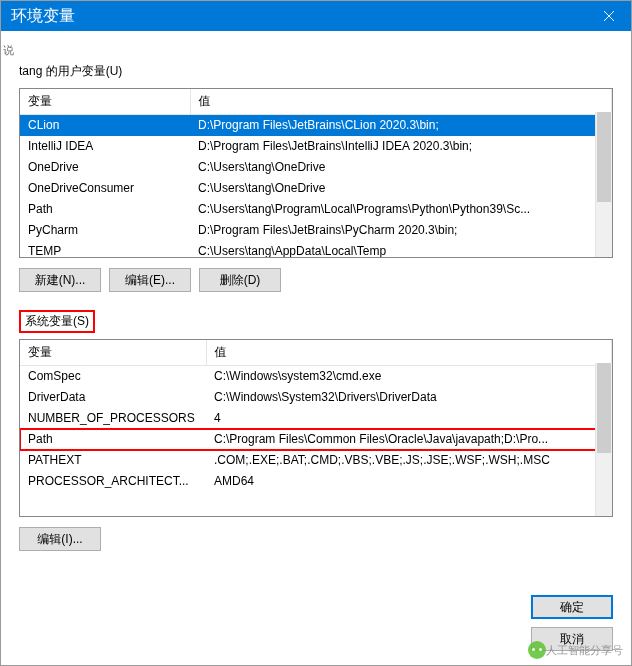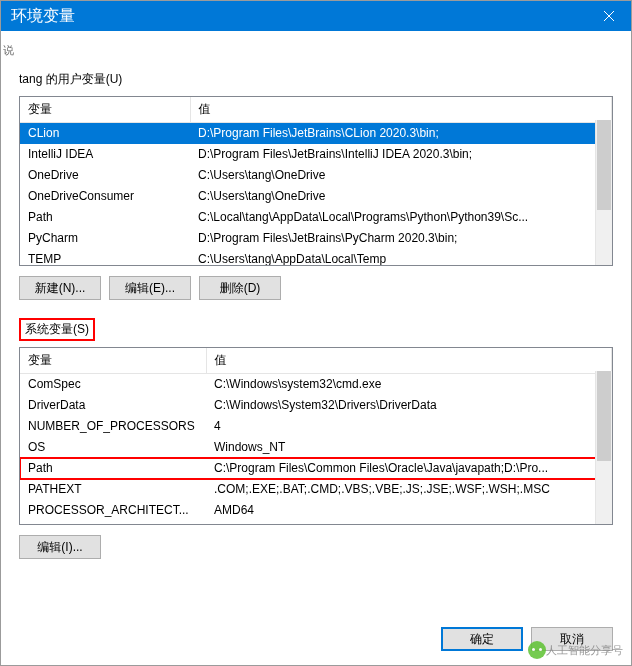--- a/index.html
+++ b/index.html
@@ -1,36 +1,36 @@
 <!DOCTYPE html>
 <html><head>
 <meta charset="utf-8">
 <style>
 * { box-sizing: border-box; margin: 0; padding: 0; }
 body { font-family: "Microsoft YaHei", "Segoe UI", sans-serif; font-size: 12px; background: #f0f0f0; width: 632px; height: 666px; overflow: hidden; position: relative; }
 .window { width: 632px; height: 666px; background: #fff; border: 1px solid #9b9b9b; position: relative; }
 .titlebar { height: 30px; background: #0078d7; color: #fff; display: flex; align-items: center; padding-left: 10px; position: relative; }
 .titlebar-text { font-size: 16px; }
 .close-btn { position: absolute; right: 0; top: 0; width: 45px; height: 30px; display: flex; align-items: center; justify-content: center; color: #fff; font-size: 14px; }
-.content { padding: 28px 18px; }
+.content { padding: 20px 18px; }
 .section-label { margin: 12px 0 8px 0; display: inline-block; }
 .table-wrap { border: 1px solid #828790; background: #fff; height: 170px; overflow: hidden; position: relative; }
 .table-wrap-sys { border: 1px solid #828790; background: #fff; height: 178px; overflow: hidden; position: relative; }
 .tbl { width: 100%; border-collapse: collapse; table-layout: fixed; }
 .tbl th { text-align: left; font-weight: normal; padding: 4px 8px; background: #fff; border-bottom: 1px solid #e5e5e5; border-right: 1px solid #e5e5e5; height: 22px; }
 .tbl td { padding: 3px 8px; white-space: nowrap; overflow: hidden; text-overflow: ellipsis; height: 21px; }
 .tbl tr.selected td { background: #0078d7; color: #fff; }
 .scrollbar { position: absolute; right: 0; top: 23px; width: 17px; bottom: 0; background: #f0f0f0; border-left: 1px solid #e5e5e5; }
 .scrollbar-thumb { position: absolute; left: 1px; right: 1px; top: 0; height: 90px; background: #cdcdcd; }
 .btn-row { display: flex; gap: 8px; margin-top: 10px; }
 .btn { min-width: 82px; height: 24px; background: #e1e1e1; border: 1px solid #adadad; font-size: 12px; padding: 0 12px; cursor: pointer; font-family: inherit; }
 .btn.primary { border: 2px solid #0078d7; }
 .highlight-label { border: 2px solid #ff0000; padding: 1px 4px; display: inline-block; }
 .highlight-row { outline: 2px solid #ff0000; outline-offset: -1px; }
-.bottom-btns { position: absolute; right: 18px; bottom: 14px; display: flex; gap: 8px; }
+.bottom-btns { position: absolute; right: 18px; bottom: 14px; display: flex; gap: 8px; flex-direction: column; }
 .watermark { position: absolute; right: 8px; bottom: 6px; display: flex; align-items: center; gap: 0; color: #888; font-size: 11px; opacity: 0.85; }
 .wm-circle { width: 18px; height: 18px; border-radius: 50%; background: #5ec232; display: flex; align-items: center; justify-content: center; }
 .wm-dots { width: 10px; height: 6px; position: relative; }
 .wm-dots::before, .wm-dots::after { content: ''; position: absolute; width: 3px; height: 3px; background: #fff; border-radius: 50%; top: 1px; }
 .wm-dots::before { left: 0; }
 .wm-dots::after { right: 0; }
 .side-hint { position: absolute; left: 2px; top: 42px; font-size: 11px; color: #666; writing-mode: horizontal-tb; }
 </style>
 </head>
 <body>
@@ -73,21 +73,21 @@
             <tr>
               <td>OneDrive</td>
               <td>C:\Users\tang\OneDrive</td>
             </tr>
             <tr>
               <td>OneDriveConsumer</td>
               <td>C:\Users\tang\OneDrive</td>
             </tr>
             <tr>
               <td>Path</td>
-              <td>C:\Local\tang\AppData\Local\Programs\Python\Python39\Sc...</td>
+              <td>C:\Users\tang\Program\Local\Programs\Python\Python39\Sc...</td>
             </tr>
             <tr>
               <td>PyCharm</td>
               <td>D:\Program Files\JetBrains\PyCharm 2020.3\bin;</td>
             </tr>
             <tr>
               <td>TEMP</td>
               <td>C:\Users\tang\AppData\Local\Temp</td>
             </tr>
           </tbody>
@@ -123,24 +123,20 @@
               <td>C:\Windows\system32\cmd.exe</td>
             </tr>
             <tr>
               <td>DriverData</td>
               <td>C:\Windows\System32\Drivers\DriverData</td>
             </tr>
             <tr>
               <td>NUMBER_OF_PROCESSORS</td>
               <td>4</td>
             </tr>
-            <tr>
-              <td>OS</td>
-              <td>Windows_NT</td>
-            </tr>
             <tr class="highlight-row">
               <td>Path</td>
               <td>C:\Program Files\Common Files\Oracle\Java\javapath;D:\Pro...</td>
             </tr>
             <tr>
               <td>PATHEXT</td>
               <td>.COM;.EXE;.BAT;.CMD;.VBS;.VBE;.JS;.JSE;.WSF;.WSH;.MSC</td>
             </tr>
             <tr>
               <td>PROCESSOR_ARCHITECT...</td>

